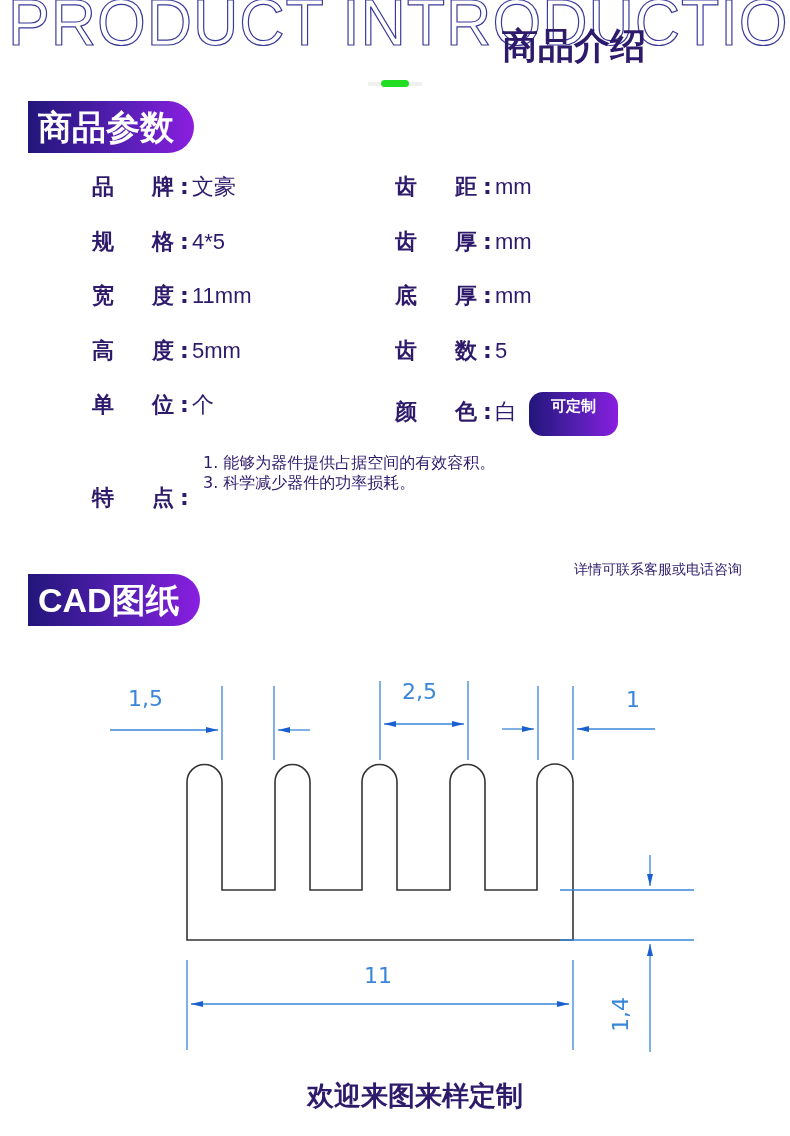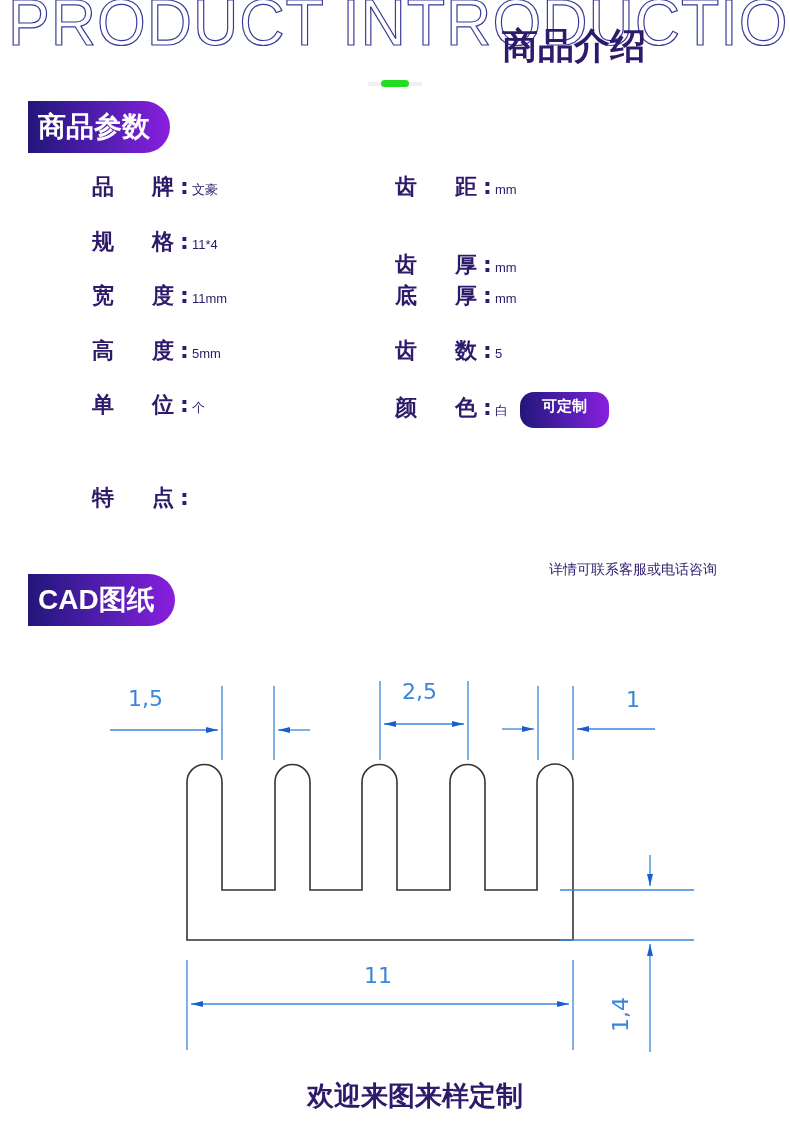--- a/index.html
+++ b/index.html
@@ -1,81 +1,83 @@
 <!DOCTYPE html>
 <html><head>
 <meta charset="utf-8">
 <style>
   html,body{margin:0;padding:0;background:#fff;}
   body{width:790px;height:1136px;position:relative;overflow:hidden;font-family:"DejaVu Sans",sans-serif;color:#2e1a6b;}
   .bg-title{position:absolute;left:0;top:-14px;width:790px;text-align:center;font-family:"Liberation Sans",sans-serif;font-size:64px;font-weight:normal;letter-spacing:1px;color:transparent;-webkit-text-stroke:1.2px #3a3a9a;white-space:nowrap;transform:scaleX(0.98);}
   .main-title{position:absolute;left:0;top:22px;width:646px;text-align:right;font-size:36px;font-weight:bold;color:#2e1a6b;}
   .title-dash{position:absolute;left:381px;top:80px;width:28px;height:7px;border-radius:4px;background:#22dd22;}
   .title-dash-bg{position:absolute;left:368px;top:82px;width:54px;height:4px;background:#f0f0f0;}
-  .section-tag{position:absolute;left:28px;height:52px;padding:0 20px 0 10px;border-radius:0 26px 26px 0;background:linear-gradient(90deg,#22167a 0%,#5a1fb8 60%,#8a1ee0 100%);color:#fff;font-size:28px;font-weight:bold;line-height:52px;white-space:nowrap;}
+  .section-tag{position:absolute;left:28px;height:52px;padding:0 20px 0 10px;border-radius:0 26px 26px 0;background:linear-gradient(90deg,#22167a 0%,#5a1fb8 60%,#8a1ee0 100%);color:#fff;font-size:34px;font-weight:bold;line-height:52px;white-space:nowrap;}
   .spec{position:absolute;height:30px;line-height:30px;white-space:nowrap;}
   .spec .k1,.spec .k2{display:inline-block;font-size:22px;font-weight:bold;color:#2e1a6b;}
   .spec .k1{width:60px;}
   .spec .k2{width:28px;}
   .spec .colon{display:inline-block;font-size:22px;font-weight:bold;width:12px;color:#2e1a6b;}
-  .spec .v{font-size:13px;color:#2e1a6b;font-family:"Liberation Sans",sans-serif;}
-  .badge{display:inline-block;margin-left:12px;height:36px;line-height:28px;padding:0 22px;border-radius:14px;background:linear-gradient(90deg,#22167a 0%,#5a1fb8 60%,#8a1ee0 100%);color:#fff;font-size:15px;font-weight:bold;vertical-align:middle;}
+  .spec .v{font-size:22px;color:#2e1a6b;font-family:"Liberation Sans",sans-serif;}
+  .badge{display:inline-block;margin-left:12px;height:44px;line-height:28px;padding:0 22px;border-radius:14px;background:linear-gradient(90deg,#22167a 0%,#5a1fb8 60%,#8a1ee0 100%);color:#fff;font-size:15px;font-weight:bold;vertical-align:middle;}
   .features{position:absolute;left:203px;top:453px;font-size:16px;line-height:20px;color:#2e1a6b;}
-  .note{position:absolute;left:549px;top:561px;font-size:14px;color:#2e1a6b;}
+  .note{position:absolute;left:574px;top:561px;font-size:14px;color:#2e1a6b;}
   .cad{position:absolute;left:0;top:670px;}
   .footer{position:absolute;left:0;top:1078px;width:790px;text-align:center;}
   .footer span{position:relative;display:inline-block;font-size:27px;font-weight:bold;color:#2e1a6b;padding:0 4px;}
   .footer .uline{position:absolute;left:-4px;right:-4px;bottom:-2px;height:5px;border-radius:3px;background:#22dd22;z-index:-1;}
 </style>
 </head>
 <body>
 
 <div class="bg-title">PRODUCT INTRODUCTION</div>
 <div class="main-title">商品介绍</div>
 <div class="title-dash-bg"></div>
 <div class="title-dash"></div>
 
 <div class="section-tag" style="top:101px;">商品参数</div>
 
 <div class="spec" style="left:92px;top:172px;">
   <span class="k1">品</span><span class="k2">牌</span><span class="colon">:</span><span class="v">文豪</span>
 </div>
 <div class="spec" style="left:92px;top:227px;">
-  <span class="k1">规</span><span class="k2">格</span><span class="colon">:</span><span class="v">11*4</span>
+  <span class="k1">规</span><span class="k2">格</span><span class="colon">:</span><span class="v">4*5</span>
 </div>
 <div class="spec" style="left:92px;top:281px;">
   <span class="k1">宽</span><span class="k2">度</span><span class="colon">:</span><span class="v">11mm</span>
 </div>
 <div class="spec" style="left:92px;top:336px;">
   <span class="k1">高</span><span class="k2">度</span><span class="colon">:</span><span class="v">5mm</span>
 </div>
 <div class="spec" style="left:92px;top:390px;">
   <span class="k1">单</span><span class="k2">位</span><span class="colon">:</span><span class="v">个</span>
 </div>
 
 <div class="spec" style="left:395px;top:172px;">
   <span class="k1">齿</span><span class="k2">距</span><span class="colon">:</span><span class="v">mm</span>
 </div>
-<div class="spec" style="left:395px;top:227px;margin-top:23px;">
+<div class="spec" style="left:395px;top:227px;">
   <span class="k1">齿</span><span class="k2">厚</span><span class="colon">:</span><span class="v">mm</span>
 </div>
 <div class="spec" style="left:395px;top:281px;">
   <span class="k1">底</span><span class="k2">厚</span><span class="colon">:</span><span class="v">mm</span>
 </div>
 <div class="spec" style="left:395px;top:336px;">
   <span class="k1">齿</span><span class="k2">数</span><span class="colon">:</span><span class="v">5</span>
 </div>
 <div class="spec" style="left:395px;top:392px;">
   <span class="k1">颜</span><span class="k2">色</span><span class="colon">:</span><span class="v">白</span><span class="badge">可定制</span>
 </div>
 
 <div class="spec" style="left:92px;top:446px;margin-top:37px;">
   <span class="k1">特</span><span class="k2">点</span><span class="colon">:</span>
 </div>
 <div class="features">
+  <div>1. 能够为器件提供占据空间的有效容积。</div>
+  <div>3. 科学减少器件的功率损耗。</div>
 </div>
 
 <div class="note">详情可联系客服或电话咨询</div>
 
 <div class="section-tag" style="top:574px;font-family:'Liberation Sans',sans-serif;">CAD图纸</div>
 
 <svg class="cad" width="790" height="400" viewBox="0 670 790 400" xmlns="http://www.w3.org/2000/svg">
   <defs>
     <marker id="arr" markerWidth="12" markerHeight="8" refX="12" refY="4" orient="auto" markerUnits="userSpaceOnUse">
       <path d="M0,1 L12,4 L0,7 Z" fill="#1a5fd0"></path>

